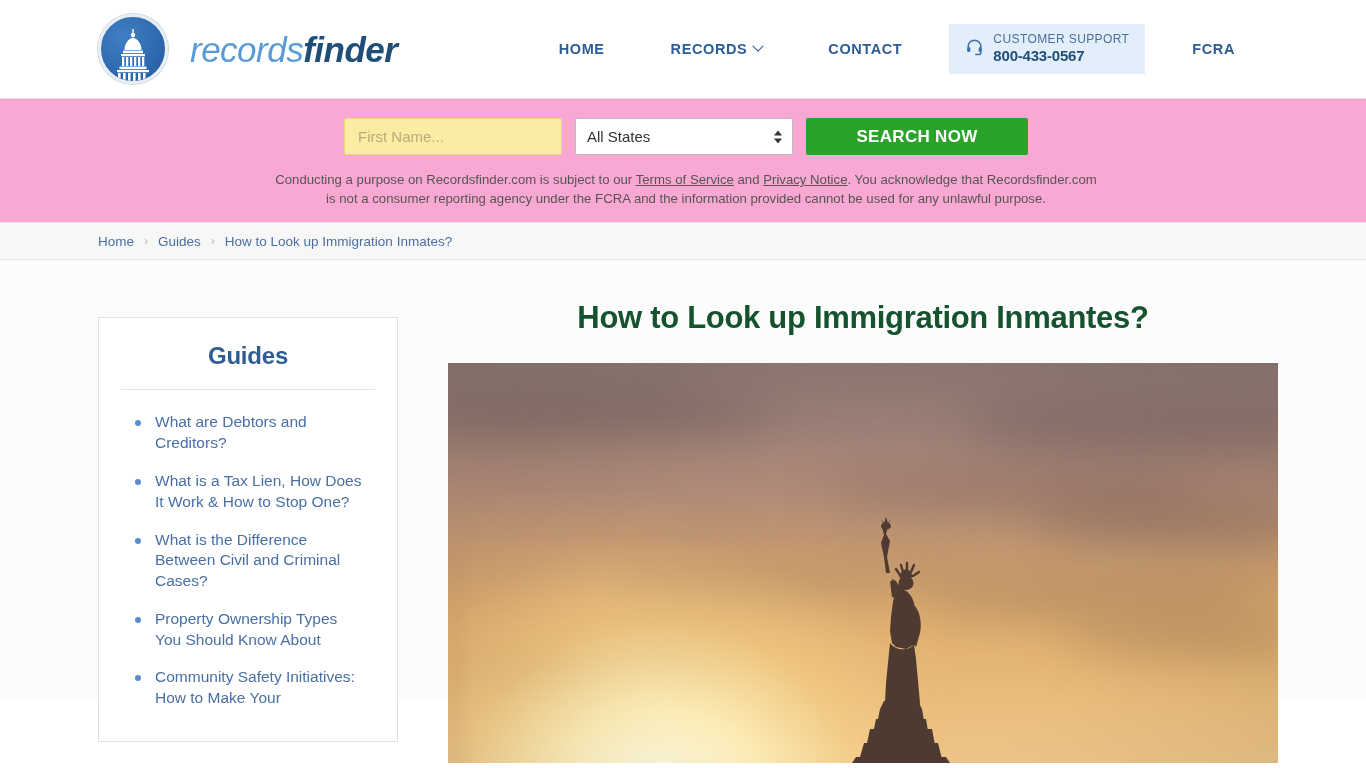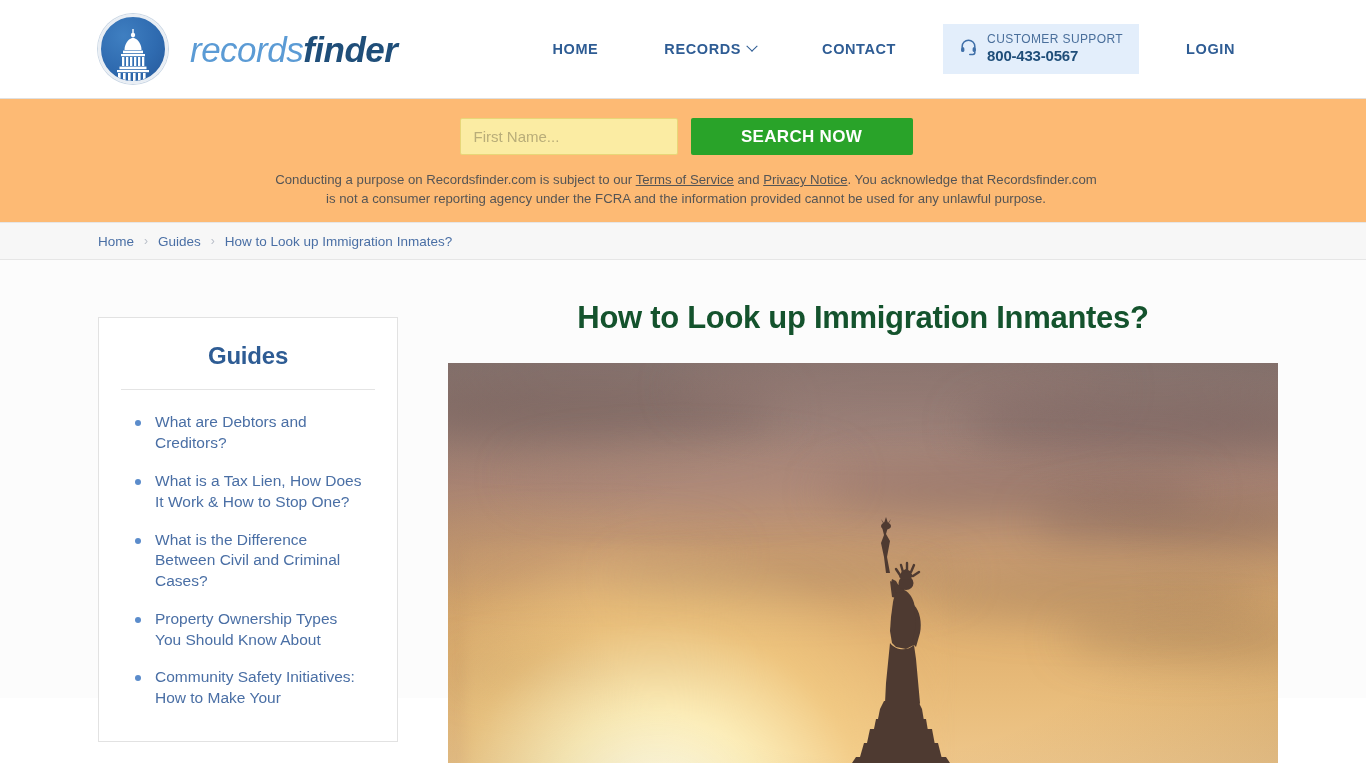--- a/index.html
+++ b/index.html
@@ -98,21 +98,21 @@
   .support-phone {
     display: block;
     font-size: 15px;
     font-weight: 700;
     color: #1f4e79;
     letter-spacing: -0.2px;
   }
 
   
   .search-band {
-    background: #fdba74;
+    background: #f9a8d4;
     border-top: 1px solid #e0e0e0;
     padding: 19px 0 14px 6px;
   }
   .search-row {
     display: flex;
     justify-content: center;
     gap: 13px;
   }
   .inp {
     width: 218px; height: 37px;
@@ -370,28 +370,37 @@
           <rect x="17.2" y="12.6" width="4.2" height="6.4" rx="2.1" fill="#3f6fa8" stroke="none"></rect>
           <path d="M20 19 v0.6 a2.4 2.4 0 0 1 -2.4 2.4 H13.6"></path>
         </svg>
       </span>
       <span class="support-lines">
         <span class="support-label">CUSTOMER SUPPORT</span>
         <span class="support-phone">800-433-0567</span>
       </span>
     </a>
     <a class="nav-item" href="#">
-      <span>LOGIN</span>
+      <span>FCRA</span>
     </a>
   </nav>
 </header>
 
 <section class="search-band">
   <div class="search-row">
     <input class="inp" type="text" placeholder="First Name..." style="">
+    <span class="sel-wrap">
+      <select class="sel">
+        <option>All States</option>
+      </select>
+      <span class="sel-arrows">
+        <i class="up"></i>
+          <i class="dn"></i>
+      </span>
+    </span>
     <button class="btn-search">SEARCH NOW</button>
   </div>
 
   <p class="disclaimer"><span>Conducting a purpose on Recordsfinder.com is subject to our </span><a href="#">Terms of Service</a><span> and </span><a href="#">Privacy Notice</a><span>. You acknowledge that Recordsfinder.com is not a consumer reporting agency under the FCRA and the information provided cannot be used for any unlawful purpose.</span></p>
 </section>
 
 <div class="crumb-bar">
   <div class="crumb">
     <a href="#">Home</a>
     <span class="sep">›</span>

